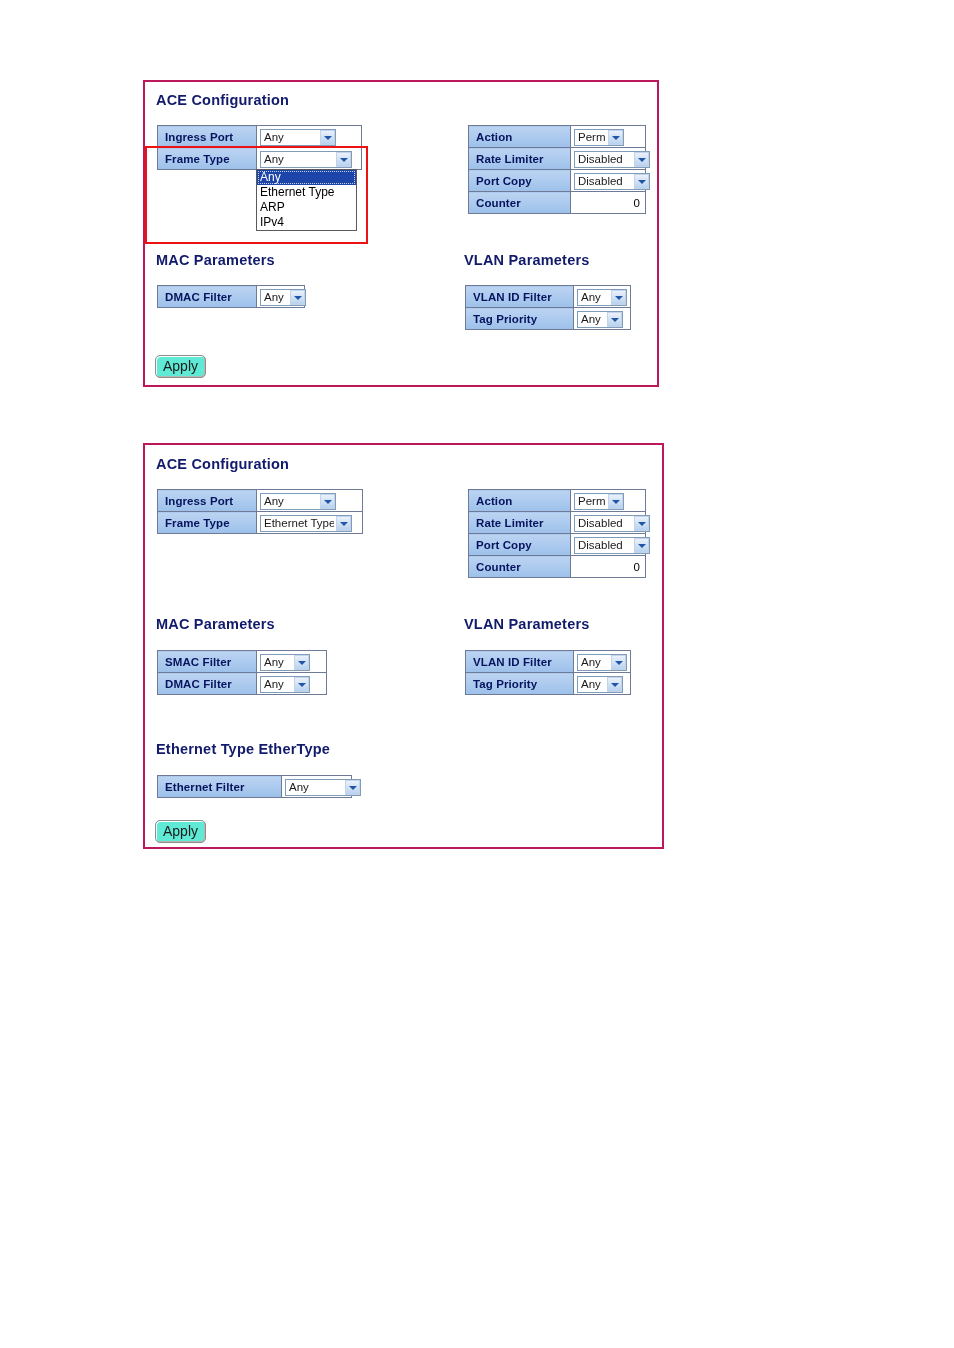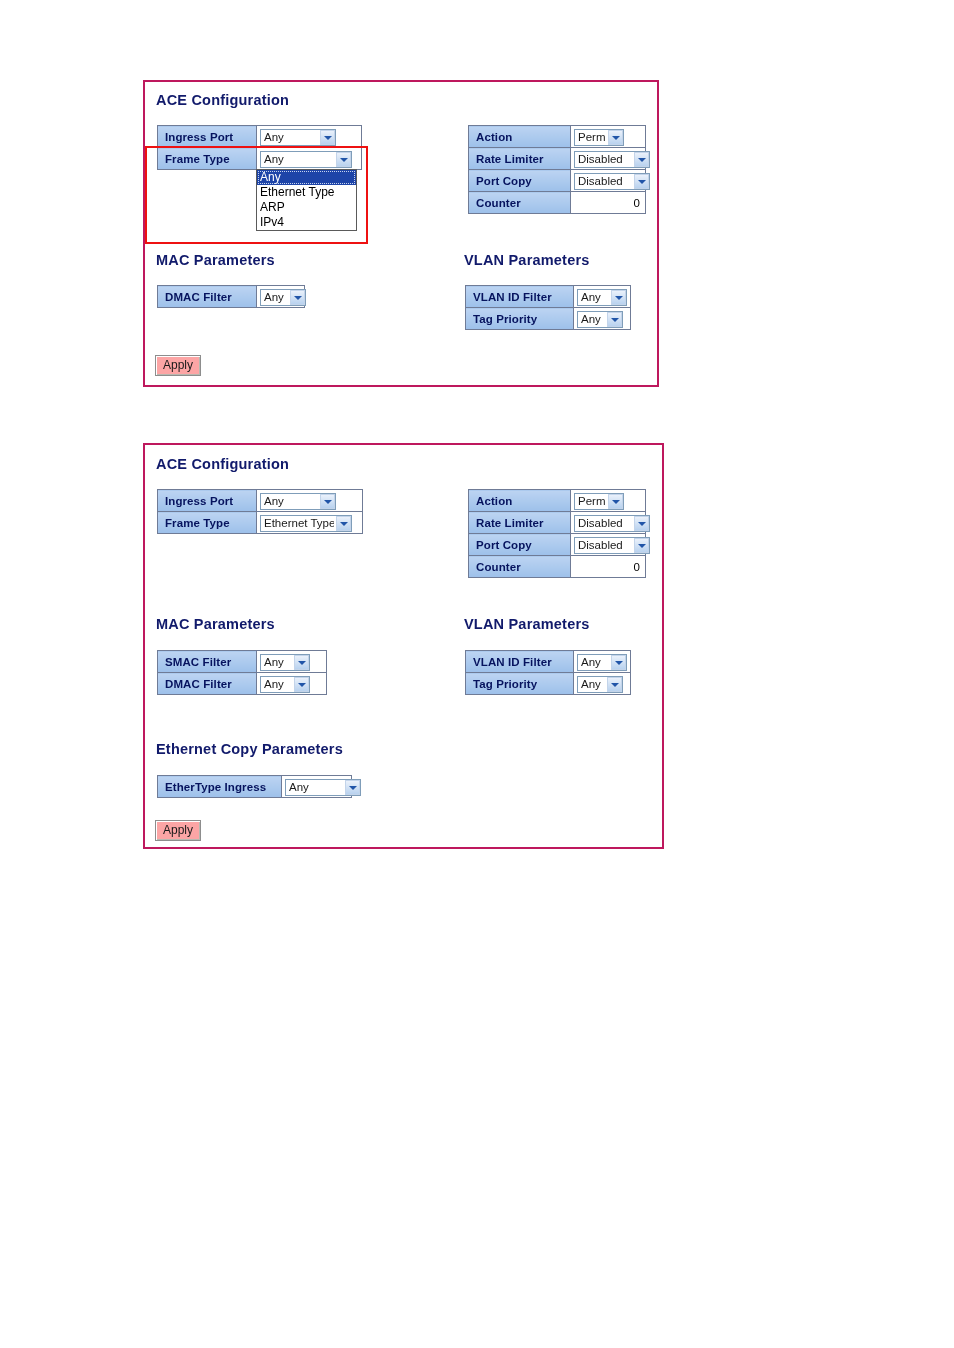--- a/index.html
+++ b/index.html
@@ -138,27 +138,27 @@
   .dropdown-list li.selected {
     background: #1d44a8;
     color: #ffffff;
     outline: 1px dotted #c7d4ee;
     outline-offset: -2px;
   }
 
   
   .apply-btn {
     position: absolute;
-    background: #fca5a5;
+    background: #5eead4;
     border: 1px solid #8d8d8d;
     box-shadow: inset 1px 1px 0 #ffffff, inset -1px -1px 0 #b8b8b0;
-    font-size: 12px;
+    font-size: 14px;
     color: #1a1a1a;
     padding: 2px 7px 3px 7px;
-    border-radius: 0;
+    border-radius: 5px;
     font-family: "Liberation Sans", sans-serif;
   }
 
   
   .annot-rect {
     position: absolute;
     border: 2px solid #ee1111;
     box-sizing: border-box;
     z-index: 40;
     pointer-events: none;
@@ -391,26 +391,26 @@
         <td class="fld">
           <span class="sel w-sm">
             <span class="sel-txt">Any</span>
             <span class="arrow"></span>
           </span>
         </td>
       </tr>
     </tbody>
       </table>
 
-    <div class="heading" style="left:11px; top:296px;">Ethernet Copy Parameters</div>
+    <div class="heading" style="left:11px; top:296px;">Ethernet Type EtherType</div>
 
     <table class="ptable" style="left:12px; top:330px; width:195px;">
       <tbody>
           <tr>
-        <td class="lbl" style="width:110px;">EtherType Ingress</td>
+        <td class="lbl" style="width:110px;">Ethernet Filter</td>
         <td class="fld">
           <span class="sel w-lg">
             <span class="sel-txt">Any</span>
             <span class="arrow"></span>
           </span>
         </td>
       </tr>
     </tbody>
       </table>
 

